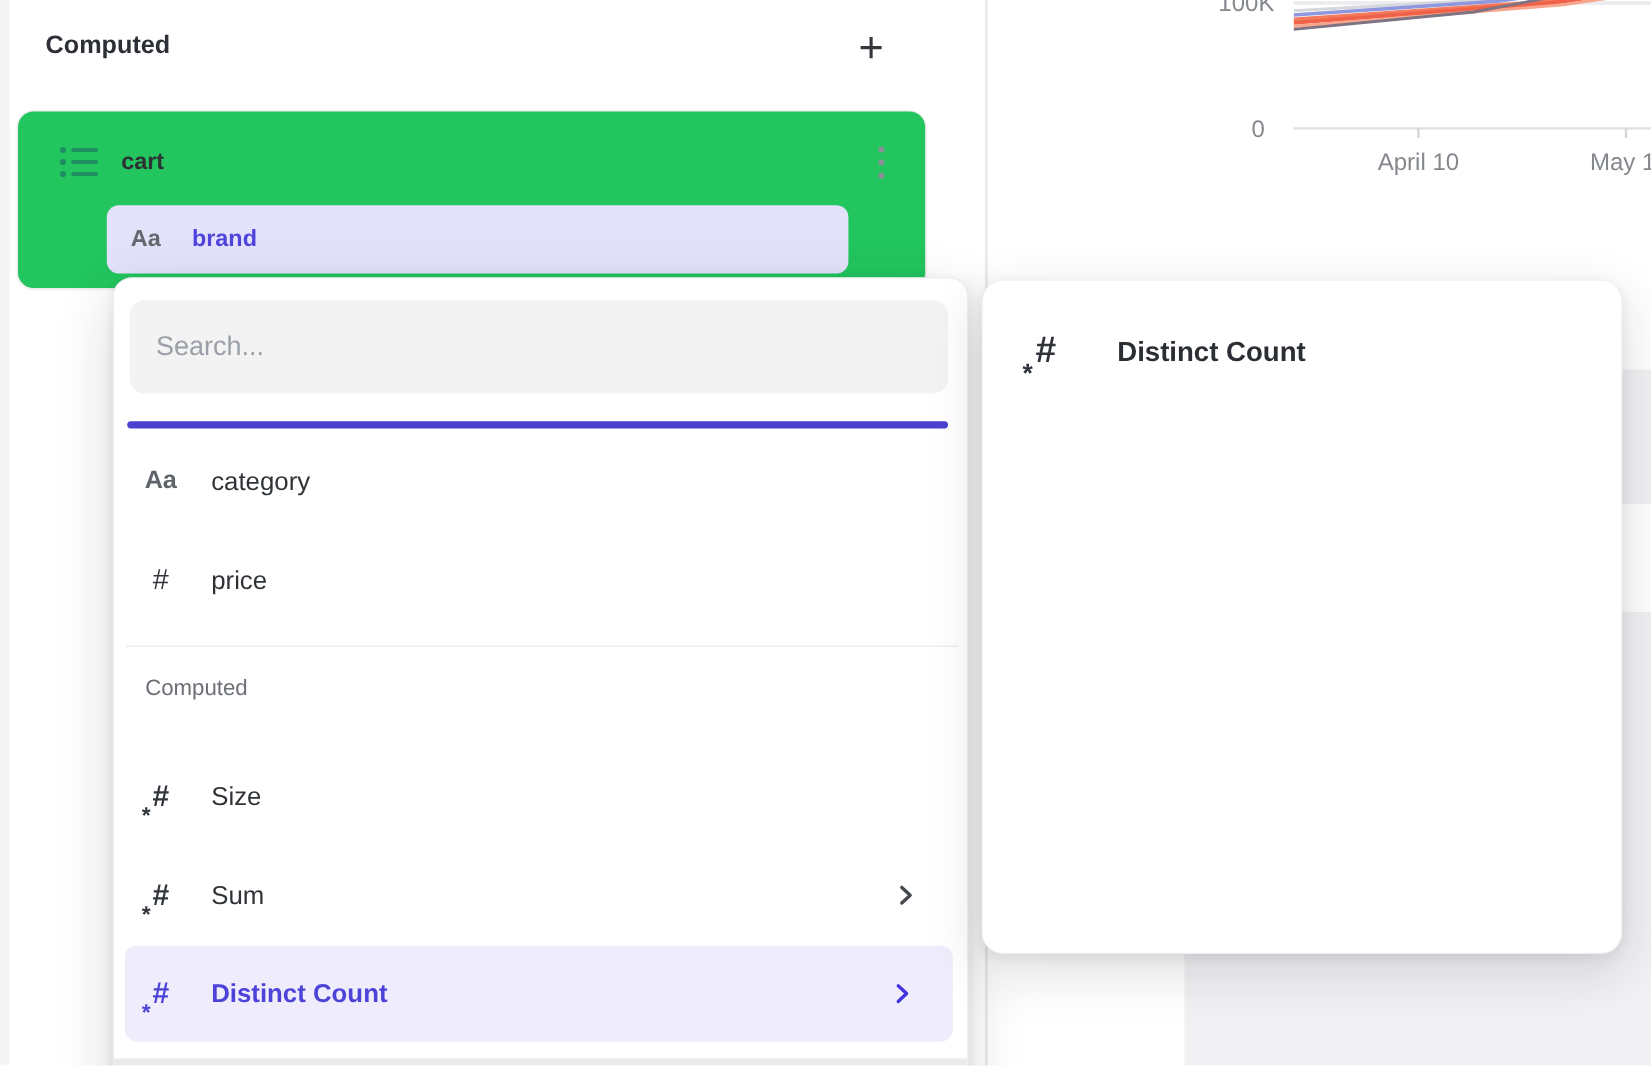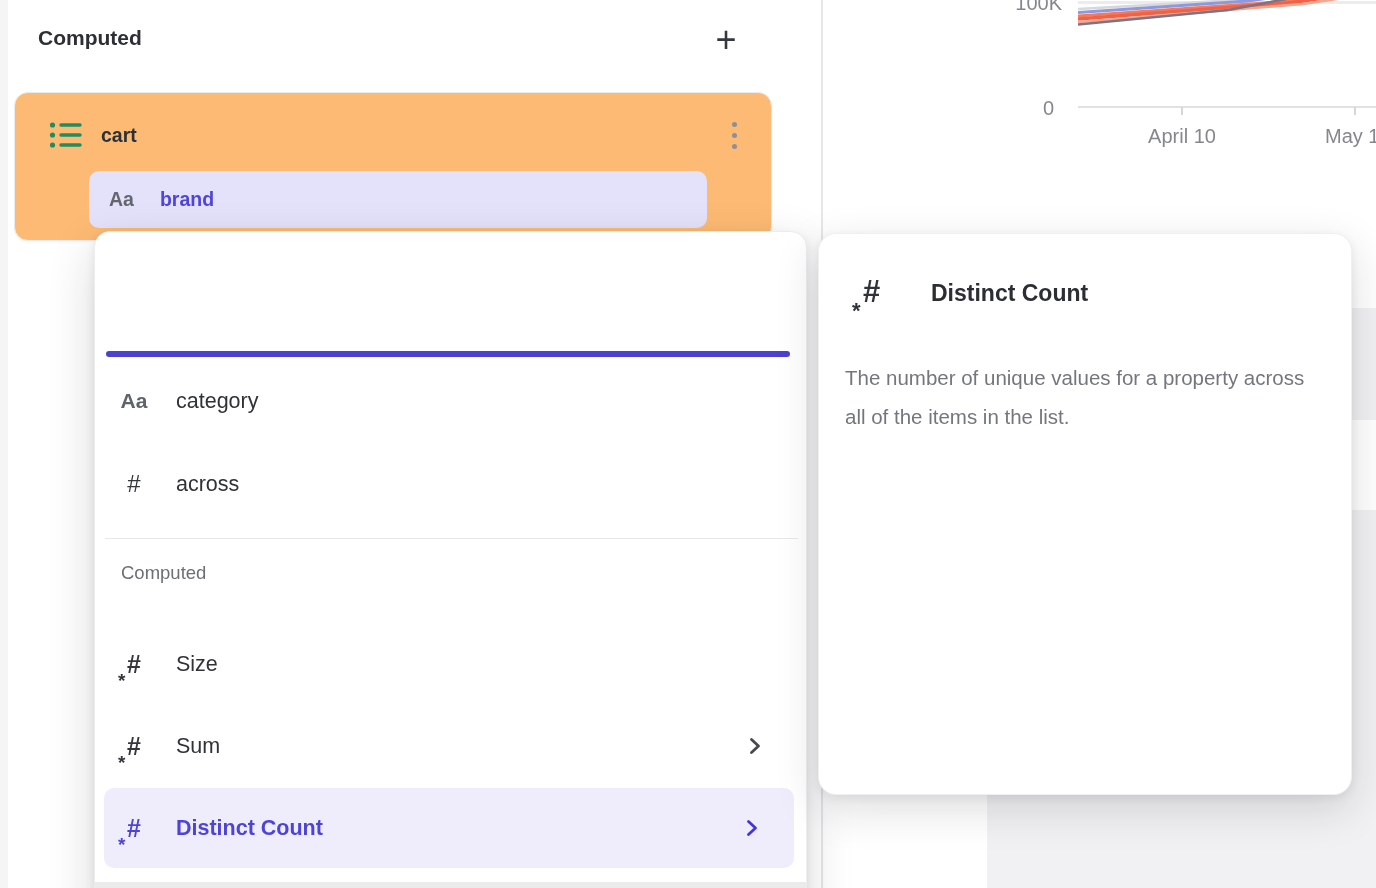--- a/index.html
+++ b/index.html
@@ -35,21 +35,21 @@
 
   
   .bd-title { left:38px; top:26px; font-size:21px; font-weight:700; color:#2c3036; z-index:2; }
   .add-btn  { left:704px; top:18px; width:44px; height:44px; z-index:2;
               display:flex; align-items:center; justify-content:center;
               background:none; border:none; cursor:pointer;
               font-size:36px; font-weight:300; color:#34383d; line-height:1;
               font-family:"Liberation Sans","DejaVu Sans",sans-serif; }
 
   
-  .card { left:14px; top:92px; width:758px; height:149px; background:#fdba74;
+  .card { left:14px; top:92px; width:758px; height:149px; background:#22c55e;
           border:1px solid #ebebec; border-radius:14px; z-index:2;
           box-shadow:0 1px 2px rgba(20,22,30,.04); }
   .card .list-icon { position:absolute; left:34px; top:27px; }
   .card .cart-label { position:absolute; left:86px; top:22px; height:40px;
           display:flex; align-items:center; font-size:19.5px; font-weight:700; color:#2d3135; }
   .kebab { position:absolute; left:701px; top:20px; width:36px; height:44px;
            background:none; border:none; cursor:pointer;
            display:flex; flex-direction:column; align-items:center; justify-content:center; gap:6px; }
   .kebab i { width:5px; height:5px; border-radius:50%; background:#8c9096; }
   .prop-pill { position:absolute; left:74px; top:78px; width:618px; height:57px;
@@ -162,34 +162,37 @@
     <i></i>
     <i></i>
   </button>
   <button class="prop-pill">
     <span class="aa">Aa</span>
     <span class="name">brand</span>
   </button>
 </div>
 
 <div class="abs dropdown">
+  <div class="search-box">
+    <input type="text" placeholder="Search..." style="">
+  </div>
   <div class="tab-indicator"></div>
 
   <button class="dd-row row-category">
     <span class="icon-col">
         <span class="aa-glyph">Aa</span>
       </span>
     <span class="label">category</span>
   </button>
 
   <button class="dd-row row-price">
     <span class="icon-col">
         <span class="hash-glyph">#</span>
       </span>
-    <span class="label">across</span>
+    <span class="label">price</span>
   </button>
 
   <div class="dd-divider"></div>
   <div class="dd-section">Computed</div>
 
   <button class="dd-row row-size">
     <span class="icon-col">
         <span class="comp-icon">
       <span>#</span><span class="star">*</span></span>
       </span>
@@ -225,14 +228,13 @@
   </button>
 
   <div class="dd-bottom-strip"></div>
 </div>
 
 <div class="abs tooltip">
   <span class="t-icon comp-icon" style="color:#30343a;">
     <span>#</span><span class="star">*</span>
   </span>
   <div class="t-title">Distinct Count</div>
-  <div class="t-body">The number of unique values for a property across all of the items in the list.</div>
 </div>
 
 </body></html>

